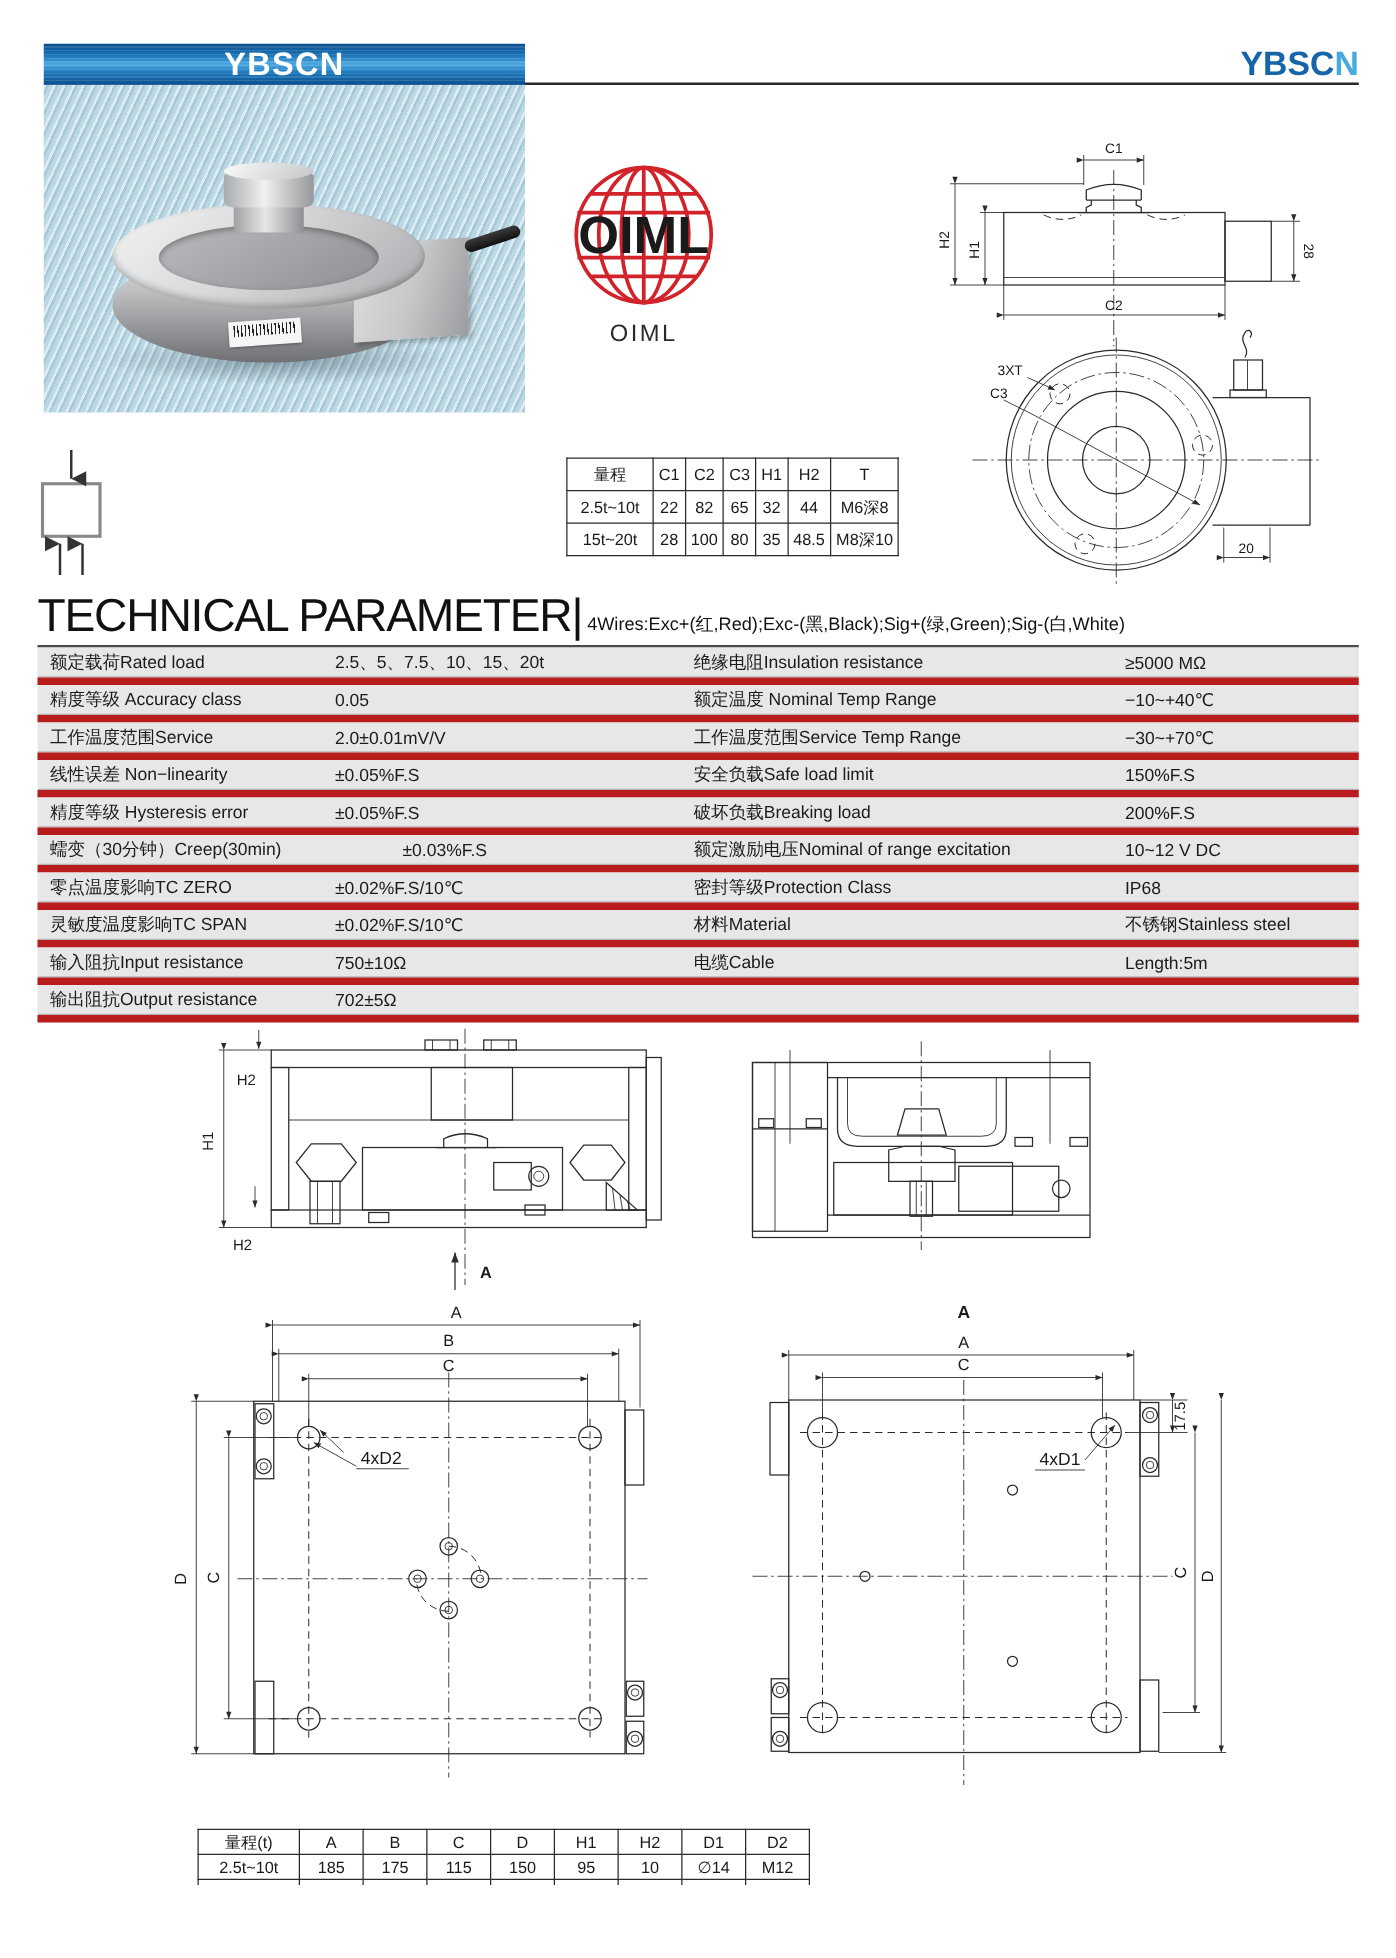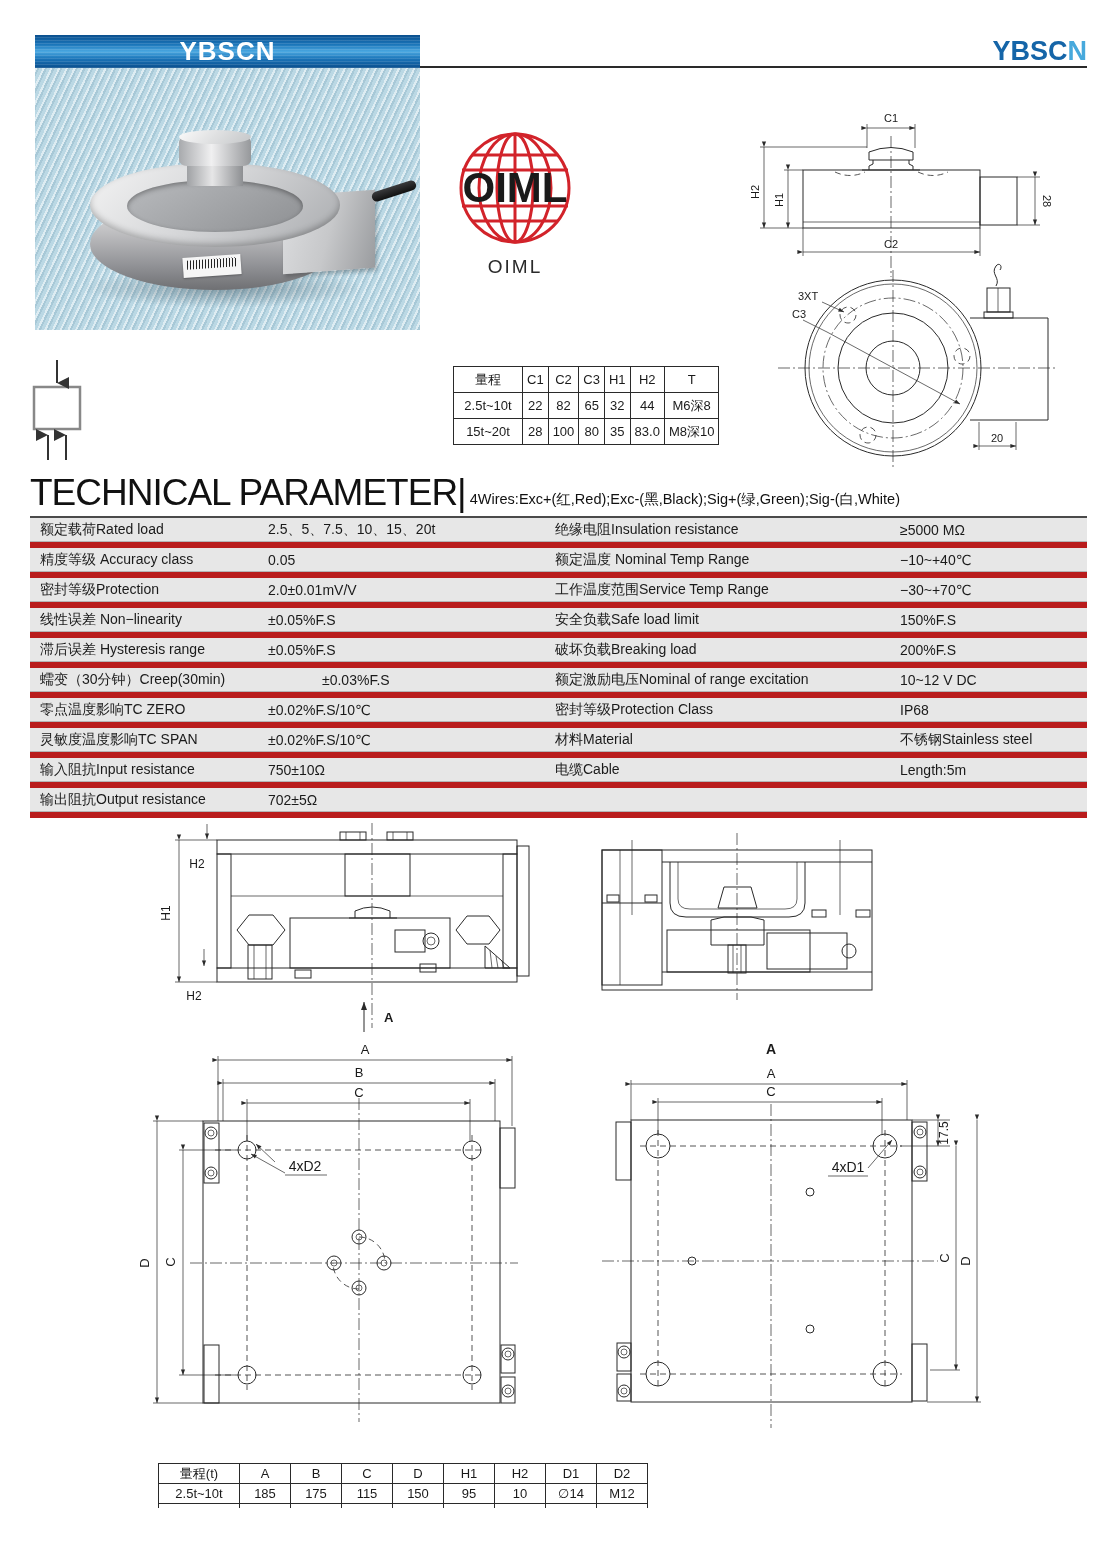--- a/index.html
+++ b/index.html
@@ -156,21 +156,21 @@
       <td>32</td>
       <td>44</td>
       <td>M6深8</td>
     </tr>
     <tr>
       <td>15t~20t</td>
       <td>28</td>
       <td>100</td>
       <td>80</td>
       <td>35</td>
-      <td>83.0</td>
+      <td>48.5</td>
       <td>M8深10</td>
     </tr>
   </tbody>
     </table>
 
   <svg style="left:750px;top:100px" width="360" height="180" viewBox="0 0 360 180">
     <defs>
         <marker id="m1" markerWidth="10" markerHeight="8" refX="9" refY="4" orient="auto">
           <path d="M1 1 L9 4 L1 7 Z" fill="#2a2a2a"></path>
         </marker>
@@ -264,33 +264,33 @@
       <div>绝缘电阻Insulation resistance</div>
         <div>≥5000 MΩ</div>
     </div>
     <div class="tech-row">
       <div>精度等级 Accuracy class</div>
         <div>0.05</div>
       <div>额定温度 Nominal Temp Range</div>
         <div>−10~+40℃</div>
     </div>
     <div class="tech-row">
-      <div>密封等级Protection</div>
+      <div>工作温度范围Service</div>
         <div>2.0±0.01mV/V</div>
       <div>工作温度范围Service Temp Range</div>
         <div>−30~+70℃</div>
     </div>
     <div class="tech-row">
       <div>线性误差 Non−linearity</div>
         <div>±0.05%F.S</div>
       <div>安全负载Safe load limit</div>
         <div>150%F.S</div>
     </div>
     <div class="tech-row">
-      <div>滞后误差 Hysteresis range</div>
+      <div>精度等级 Hysteresis error</div>
         <div>±0.05%F.S</div>
       <div>破坏负载Breaking load</div>
         <div>200%F.S</div>
     </div>
     <div class="tech-row wide1">
       <div>蠕变（30分钟）Creep(30min)</div>
         <div>±0.03%F.S</div>
       <div>额定激励电压Nominal of range excitation</div>
         <div>10~12 V DC</div>
     </div>

